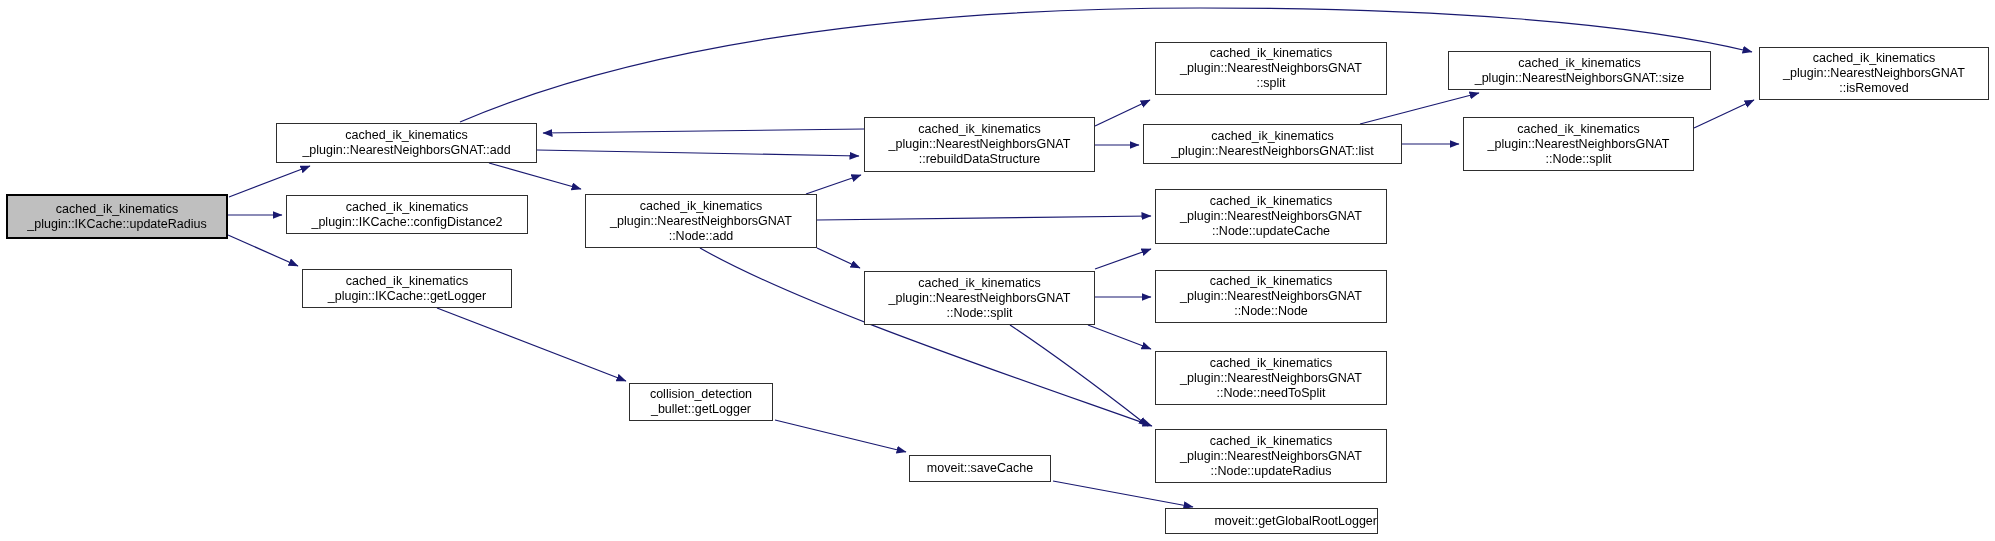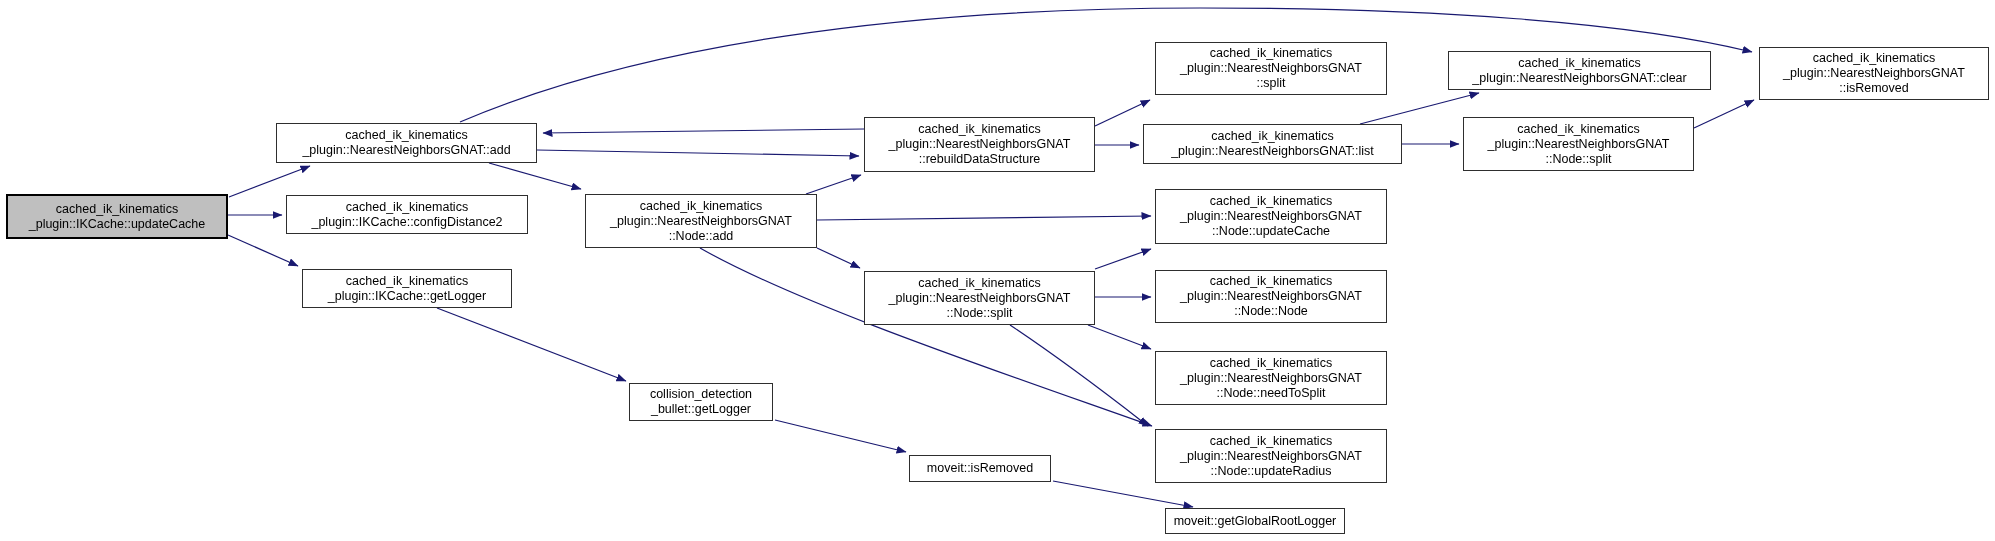--- a/index.html
+++ b/index.html
@@ -65,21 +65,21 @@
     <path class="edge" d="M1088,325 L1151,349" marker-end="url(#arw)"></path>
     <path class="edge" d="M1010,325 C1070,365 1112,398 1148,426" marker-end="url(#arw)"></path>
     <path class="edge" d="M700,248 C800,305 1000,372 1152,426" marker-end="url(#arw)"></path>
     <path class="edge" d="M437,308 L626,381" marker-end="url(#arw)"></path>
     <path class="edge" d="M775,420 L906,452" marker-end="url(#arw)"></path>
     <path class="edge" d="M1053,481 L1193,507" marker-end="url(#arw)"></path>
   </svg>
 
   <div class="node hl" style="left:6px;top:194px;width:222px;height:45px;">
     <span>cached_ik_kinematics</span>
-    <span>_plugin::IKCache::updateCache</span>
+    <span>_plugin::IKCache::updateRadius</span>
   </div>
 
   <div class="node" style="left:276px;top:123px;width:261px;height:40px;">
     <span>cached_ik_kinematics</span>
     <span>_plugin::NearestNeighborsGNAT::add</span>
   </div>
 
   <div class="node" style="left:286px;top:195px;width:242px;height:39px;">
     <span>cached_ik_kinematics</span>
     <span>_plugin::IKCache::configDistance2</span>
@@ -138,41 +138,41 @@
   </div>
 
   <div class="node" style="left:1155px;top:429px;width:232px;height:54px;">
     <span>cached_ik_kinematics</span>
     <span>_plugin::NearestNeighborsGNAT</span>
     <span>::Node::updateRadius</span>
   </div>
 
   <div class="node" style="left:1448px;top:51px;width:263px;height:39px;">
     <span>cached_ik_kinematics</span>
-    <span>_plugin::NearestNeighborsGNAT::clear</span>
+    <span>_plugin::NearestNeighborsGNAT::size</span>
   </div>
 
   <div class="node" style="left:1463px;top:117px;width:231px;height:54px;">
     <span>cached_ik_kinematics</span>
     <span>_plugin::NearestNeighborsGNAT</span>
     <span>::Node::split</span>
   </div>
 
   <div class="node" style="left:1759px;top:47px;width:230px;height:53px;">
     <span>cached_ik_kinematics</span>
     <span>_plugin::NearestNeighborsGNAT</span>
     <span>::isRemoved</span>
   </div>
 
   <div class="node" style="left:629px;top:383px;width:144px;height:38px;">
     <span>collision_detection</span>
     <span>_bullet::getLogger</span>
   </div>
 
   <div class="node" style="left:909px;top:455px;width:142px;height:27px;">
-    <span>moveit::isRemoved</span>
+    <span>moveit::saveCache</span>
   </div>
 
-  <div class="node" style="left:1165px;top:508px;width:180px;height:26px;">
+  <div class="node" style="left:1165px;top:508px;width:213px;height:26px;align-items:flex-end;">
     <span>moveit::getGlobalRootLogger</span>
   </div>
 
 </div>
 
 </body></html>

